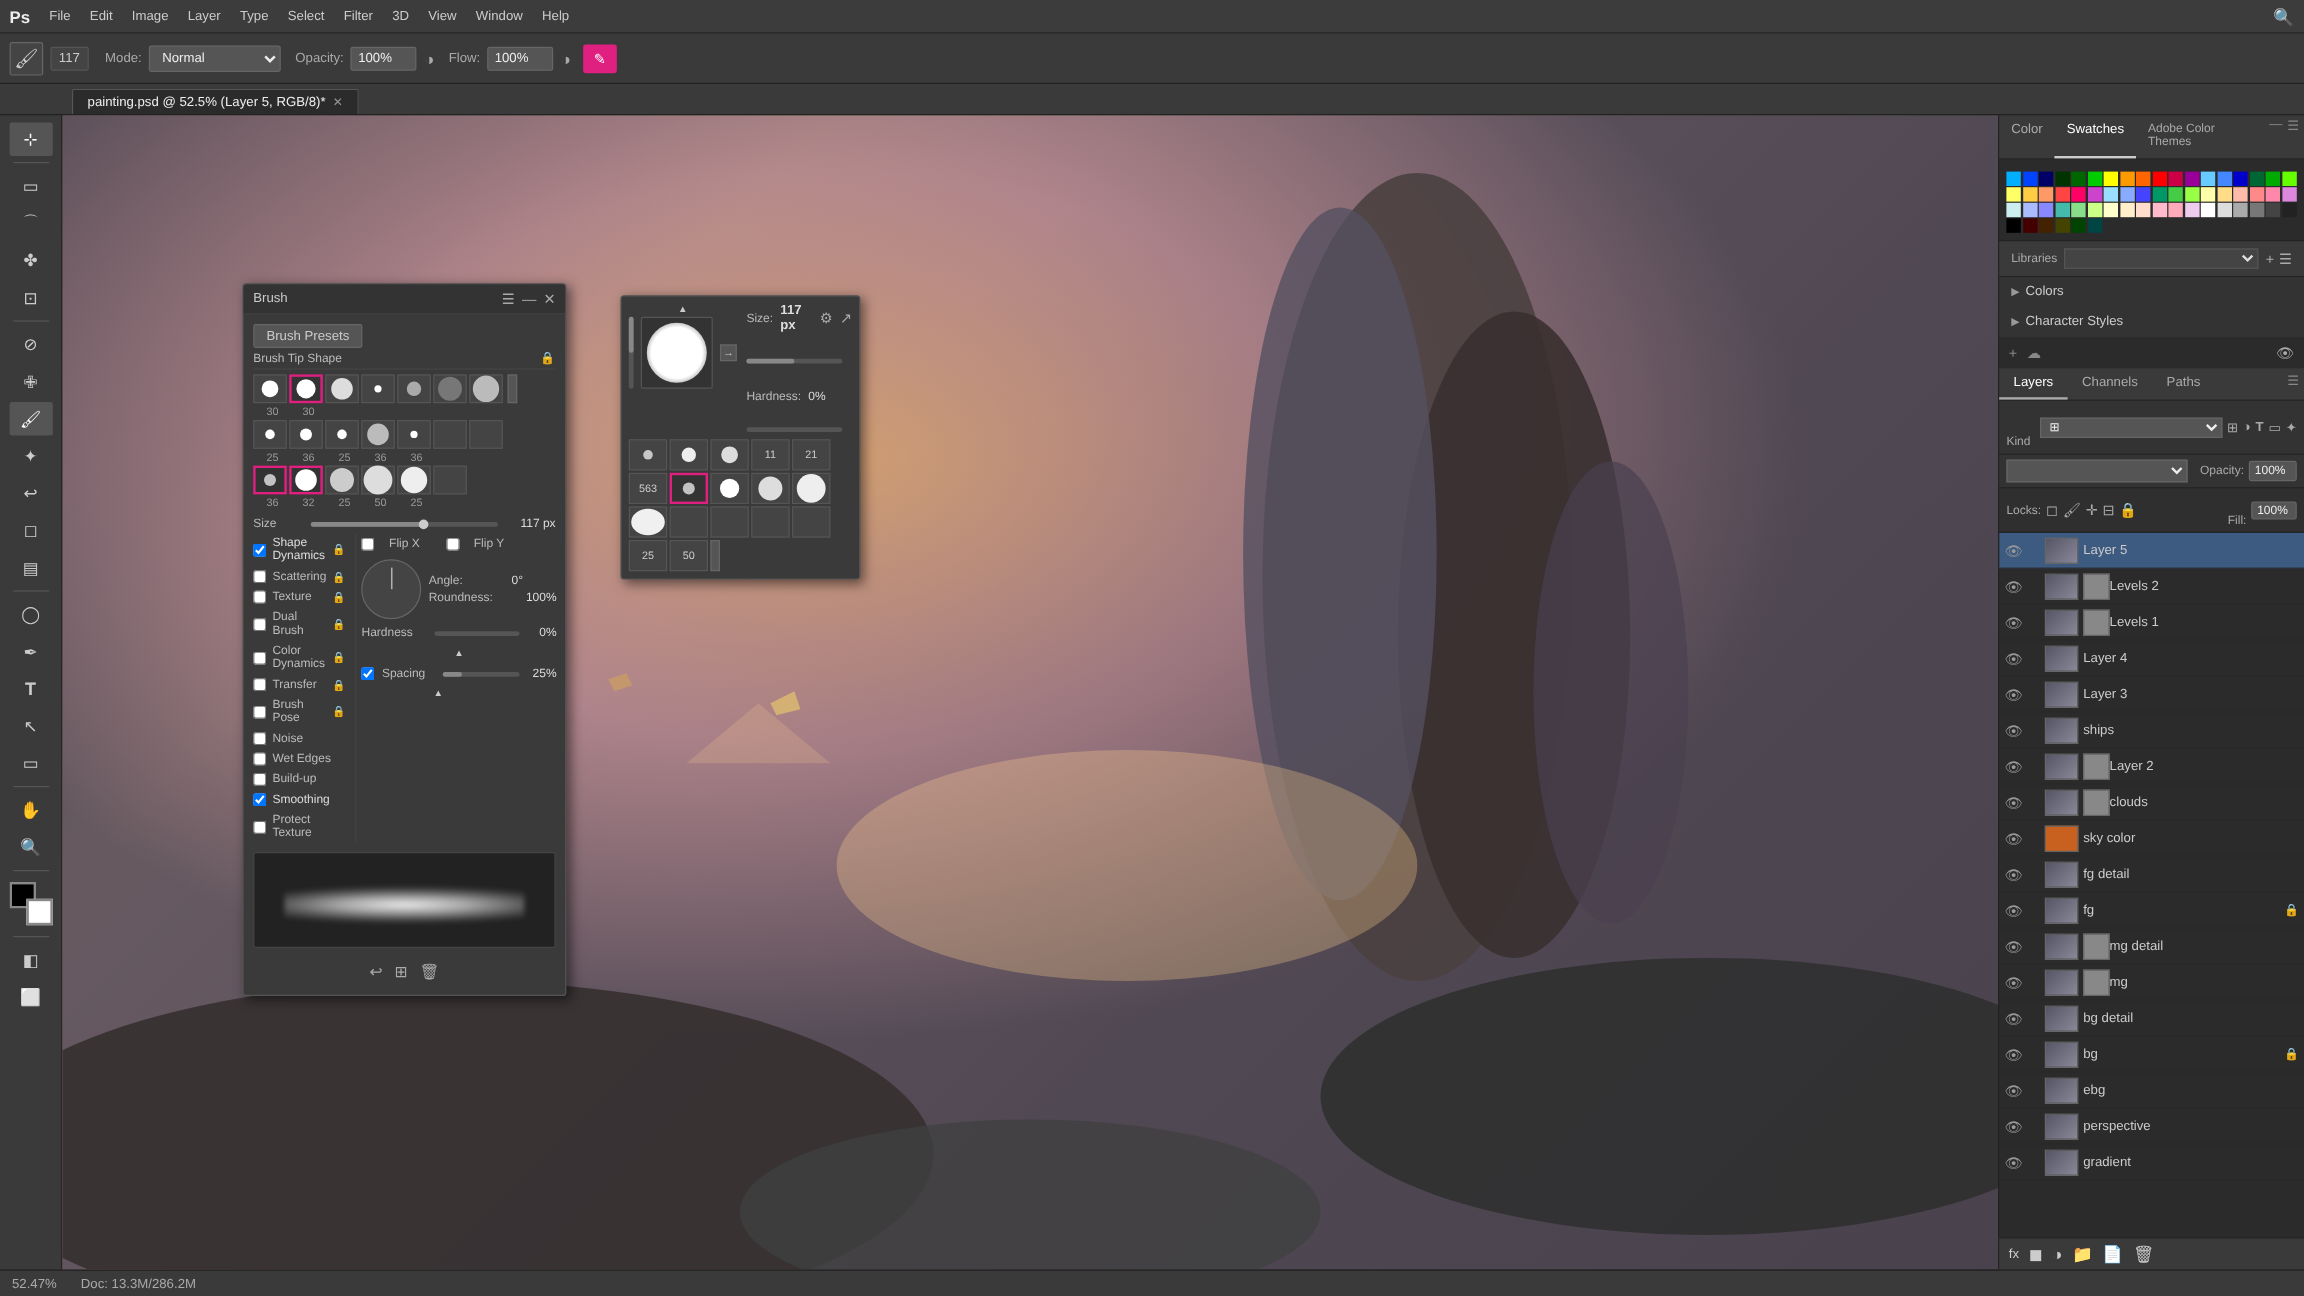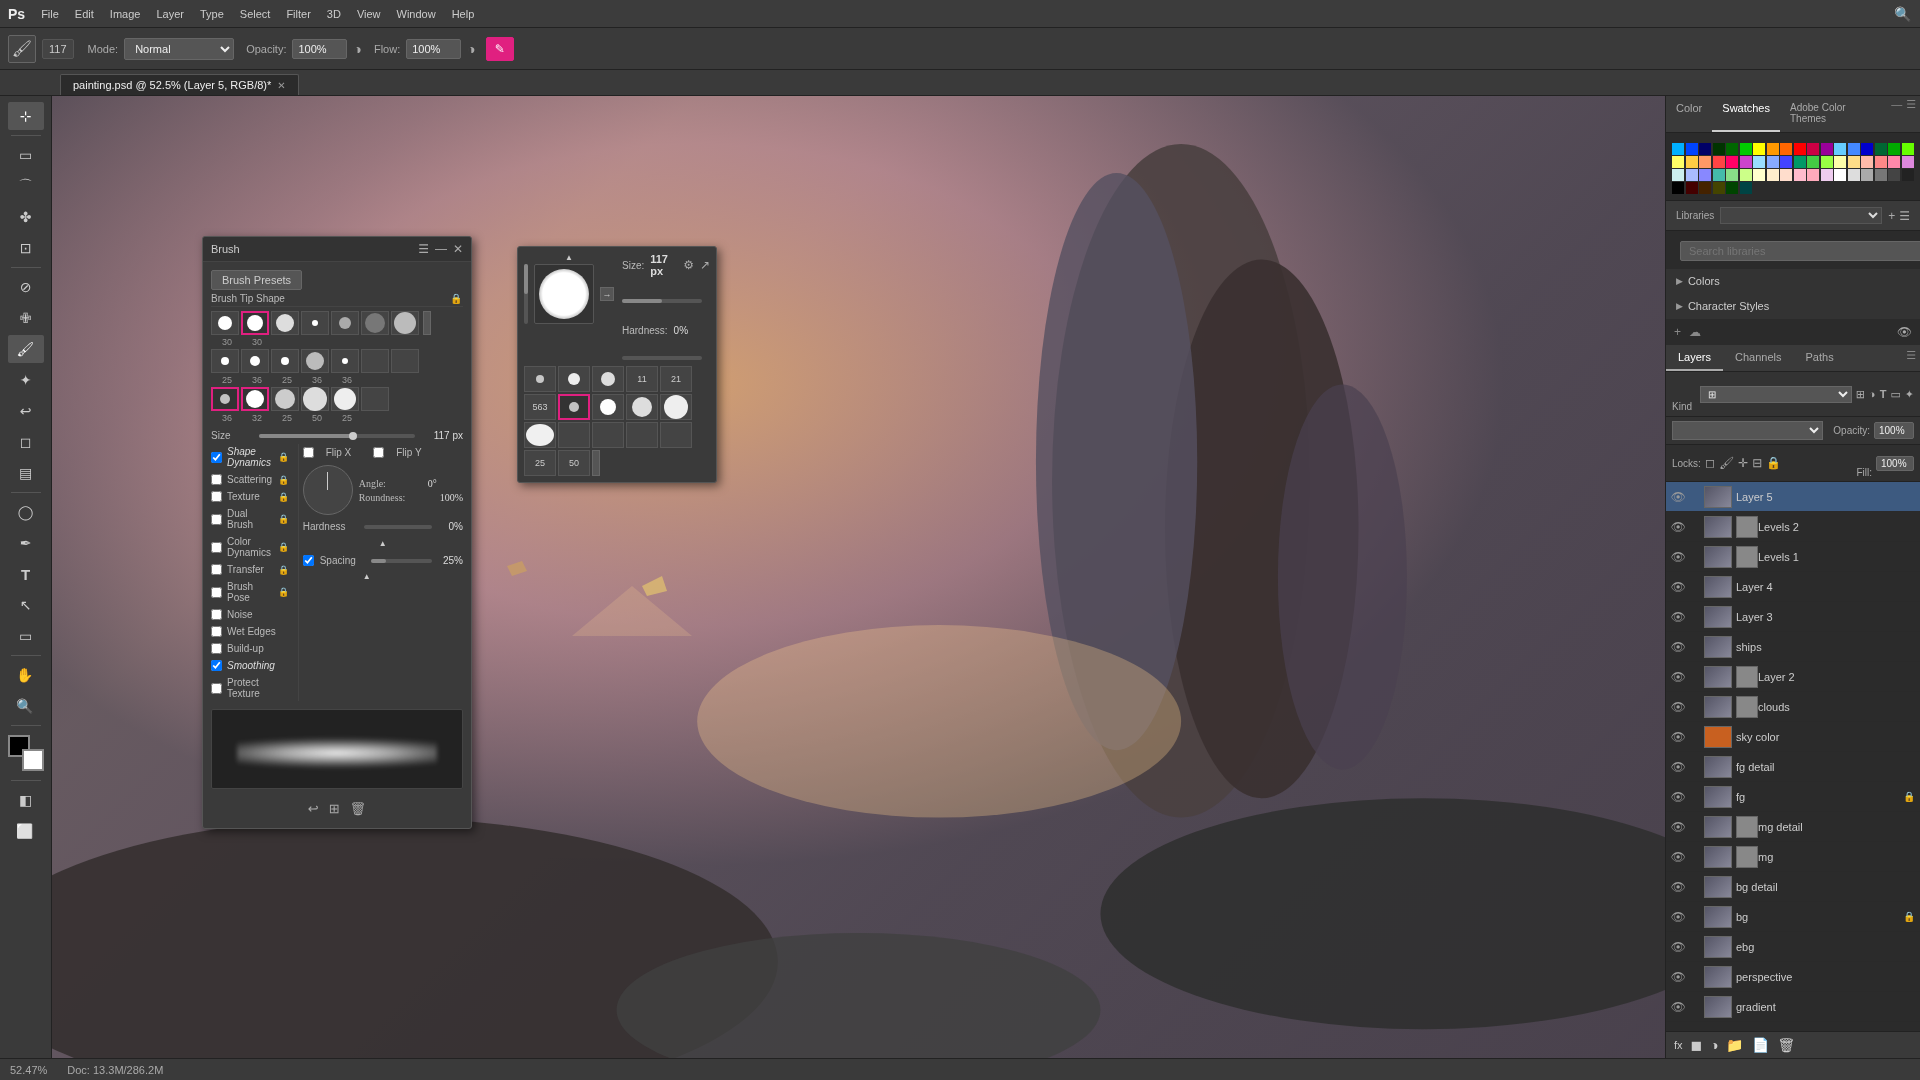--- a/index.html
+++ b/index.html
@@ -85,21 +85,21 @@
     .fp-header { background: #333; padding: 5px 8px; display: flex; align-items: center; justify-content: space-between; border-bottom: 1px solid #444; border-radius: 3px 3px 0 0; }
     .fp-title { color: #ccc; font-size: 11px; }
     .fp-close { color: #aaa; cursor: pointer; font-size: 12px; }
     .fp-body { padding: 8px; }
 
     .brush-presets-btn { background: #555; border: 1px solid #666; color: #ccc; padding: 3px 10px; font-size: 11px; cursor: pointer; border-radius: 2px; }
 
     .brush-section-title { color: #bbb; font-size: 10px; padding: 3px 0 2px; border-bottom: 1px solid #444; margin-bottom: 4px; display: flex; align-items: center; justify-content: space-between; }
     .brush-checkbox-row { display: flex; align-items: center; gap: 5px; padding: 2px 0; }
     .brush-checkbox-row label { color: #bbb; font-size: 10px; cursor: pointer; }
-    .brush-checkbox-row.checked label { color: #ddd; font-style: italic; }
+    .brush-checkbox-row.checked label { color: #ddd; }
 
     .brush-preview { background: #222; border: 1px solid #444; height: 80px; margin: 8px 0; display: flex; align-items: center; justify-content: center; border-radius: 2px; }
     .brush-preview-stroke { width: 200px; height: 40px; background: radial-gradient(ellipse 180px 20px at 50% 60%, rgba(255,255,255,0.9) 0%, rgba(255,255,255,0.6) 30%, rgba(255,255,255,0.2) 60%, transparent 80%); filter: blur(2px); }
 
     .brush-bottom-icons { display: flex; gap: 10px; justify-content: center; padding: 4px 0; }
 
     
     #brush-tip-picker { left: 465px; top: 150px; width: 200px; }
     .btp-body { padding: 6px; }
     .btp-preview { width: 60px; height: 60px; background: #333; border: 1px solid #555; border-radius: 2px; display: flex; align-items: center; justify-content: center; }
@@ -424,21 +424,21 @@
 
           <div style="flex:1;display:flex;flex-direction:column;gap:4px;padding-left:4px;border-left:1px solid #444;">
 
             <div class="flip-row">
               <input type="checkbox" style="">
               <span style="color:#bbb;font-size:10px;">Flip X</span>
               <input type="checkbox" style="margin-left: 10px;">
               <span style="color:#bbb;font-size:10px;">Flip Y</span>
             </div>
 
-            <div style="display:flex;align-items:center;gap:6px;font-family:Liberation Serif, serif;">
+            <div style="display:flex;align-items:center;gap:6px;">
               <div class="angle-dial">
                 <div style="width:1px;height:18px;background:#ccc;transform-origin:bottom;transform:rotate(0deg);position:absolute;bottom:50%;left:50%;margin-left:-0.5px;"></div>
               </div>
               <div style="display:flex;flex-direction:column;gap:3px;">
                 <div style="display:flex;align-items:center;gap:4px;">
                   <span style="color:#bbb;font-size:10px;width:65px;">Angle:</span>
                   <span style="color:#ddd;font-size:10px;">0°</span>
                 </div>
                 <div style="display:flex;align-items:center;gap:16px;">
                   <span style="color:#bbb;font-size:10px;width:65px;">Roundness:</span>
@@ -650,23 +650,20 @@
         </div>
     </div>
 
     <div id="libraries-panel">
       <div class="lib-header">
         <span style="color:#aaa;font-size:10px;">Libraries</span>
         <select style="background:#444;border:1px solid #555;color:#ddd;font-size:10px;padding:1px 3px;flex:1;margin:0 6px;">Article_Elements_2014 (2)</select>
         <span style="color:#aaa;font-size:12px;cursor:pointer;">+</span>
         <span style="color:#aaa;font-size:12px;cursor:pointer;margin-left:4px;">☰</span>
       </div>
-      <div style="padding:4px 6px;">
-        <input type="text" class="lib-search" placeholder="Search libraries" style="background: rgb(85, 85, 85); border: 1px solid rgb(102, 102, 102); color: rgb(204, 204, 204); padding: 3px 8px; width: 100%; font-size: 11px; border-radius: 2px;">
-      </div>
 
       <div class="panel-section">
         <div class="panel-section-header">
           <span class="section-arrow">▶</span>
           <span class="section-title">Colors</span>
         </div>
       </div>
 
       <div class="panel-section">
         <div class="panel-section-header">

